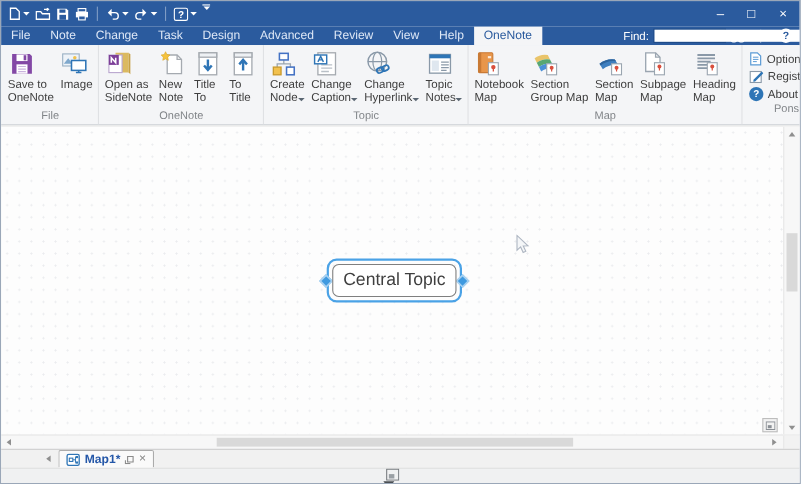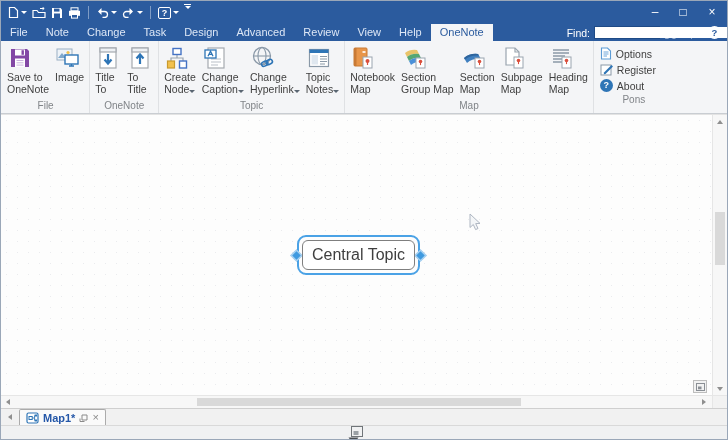--- a/index.html
+++ b/index.html
@@ -65,21 +65,21 @@
   .handle.left { left:-7px; } .handle.right { right:-7px; }
   .cursor { position:absolute; left:468px; top:98px; }
 
   
   .hscroll { position:relative; height:13px; background:#f7f7f7; border-top:1px solid #e6e6e6; }
   .hthumb { position:absolute; top:2px; bottom:2px; left:196px; width:324px; background:#d9d9d9; }
   .harrow { position:absolute; top:0; bottom:0; width:13px; display:flex; align-items:center; justify-content:center; }
   .hcorner { position:absolute; right:0; top:0; bottom:0; width:15px; background:#f2f2f2; border-left:1px solid #e6e6e6;}
 
   
-  .doctabbar { height:17px; background:#f1f1f1; border-top:1px solid #cfcfcf; display:flex; align-items:stretch; position:relative;}
+  .doctabbar { height:17px; background:#f1f1f1; border-top:1px solid #cfcfcf; display:flex; align-items:stretch; position:relative;padding-left:34px;}
   .docnav { width:18px; display:flex; align-items:center; justify-content:center; }
   .doctab { margin-top:0; display:flex; align-items:center; gap:4px; background:#fafafa; border:1px solid #ababab; border-bottom:none; border-radius:2px 2px 0 0; padding:0 6px; }
   .doctab-label { font-size:11px; font-weight:bold; color:#2457a8; }
   .doctab .mini { color:#8a8a8a; font-size:9px; line-height:9px;}
 
   
   .statusbar { height:16px; background:#f0f1f2; border-top:1px solid #d9d9d9; display:flex; align-items:center; font-size:10.5px; color:#444;flex-direction:column; }
   .sbtn { display:flex; align-items:center; margin-right:9px; }
   .sbtn svg { display:block; }
   .sbtn.pressed { background:#dfdfdf; border:1px solid #b3b3b3; padding:1px; margin-right:3px;}
@@ -219,20 +219,44 @@
         </div>
       </div>
       <div class="glabel">File</div>
     </div>
 
     <div class="rgroup">
       <div class="rbtns">
         <div class="bigbtn">
           <span class="ico">
             <svg width="26" height="26" viewBox="0 0 26 26">
+                <path d="M10 3 h12 v18 h-12 z" fill="#dbb960"></path>
+                <path d="M22 3 l1.5 1.5 v18 l-1.5 -1.5 z" fill="#c7a145"></path>
+                <rect x="4" y="5" width="12" height="16" fill="#fff" stroke="#b9a6cf"></rect>
+                <rect x="4" y="5" width="9" height="9" fill="#7d3f98"></rect>
+                <path d="M6.2 12 V7.5 L10.2 12 V7.5" fill="none" stroke="#fff" stroke-width="1.4"></path>
+              </svg>
+          </span>
+          <span class="blabel">Open as</span>
+          <span class="blabel">SideNote</span>
+        </div>
+        <div class="bigbtn">
+          <span class="ico">
+            <svg width="26" height="26" viewBox="0 0 26 26">
+                <path d="M8 5 h9 l4 4 v13 h-13 z" fill="#fff" stroke="#a5aab0" stroke-width="1.2"></path>
+                <path d="M17 5 v4 h4" fill="none" stroke="#a5aab0" stroke-width="1.2"></path>
+                <path d="M6.5 2 l1.2 2.6 l2.8 0.4 l-2 2 l0.5 2.8 l-2.5 -1.3 l-2.5 1.3 l0.5 -2.8 l-2 -2 l2.8 -0.4 z" fill="#f5c23c" stroke="#dca92a" stroke-width="0.6"></path>
+              </svg>
+          </span>
+          <span class="blabel">New</span>
+          <span class="blabel">Note</span>
+        </div>
+        <div class="bigbtn">
+          <span class="ico">
+            <svg width="26" height="26" viewBox="0 0 26 26">
                 <rect x="5" y="3" width="16" height="20" fill="#fff" stroke="#a5aab0" stroke-width="1.2"></rect>
                 <rect x="5" y="3" width="16" height="4" fill="#eef1f4" stroke="#a5aab0" stroke-width="1.2"></rect>
                 <path d="M13 9 v9 M9.5 14.5 L13 18.5 L16.5 14.5" fill="none" stroke="#2e75b6" stroke-width="2.2"></path>
               </svg>
           </span>
           <span class="blabel">Title</span>
           <span class="blabel">To</span>
         </div>
         <div class="bigbtn">
           <span class="ico">

